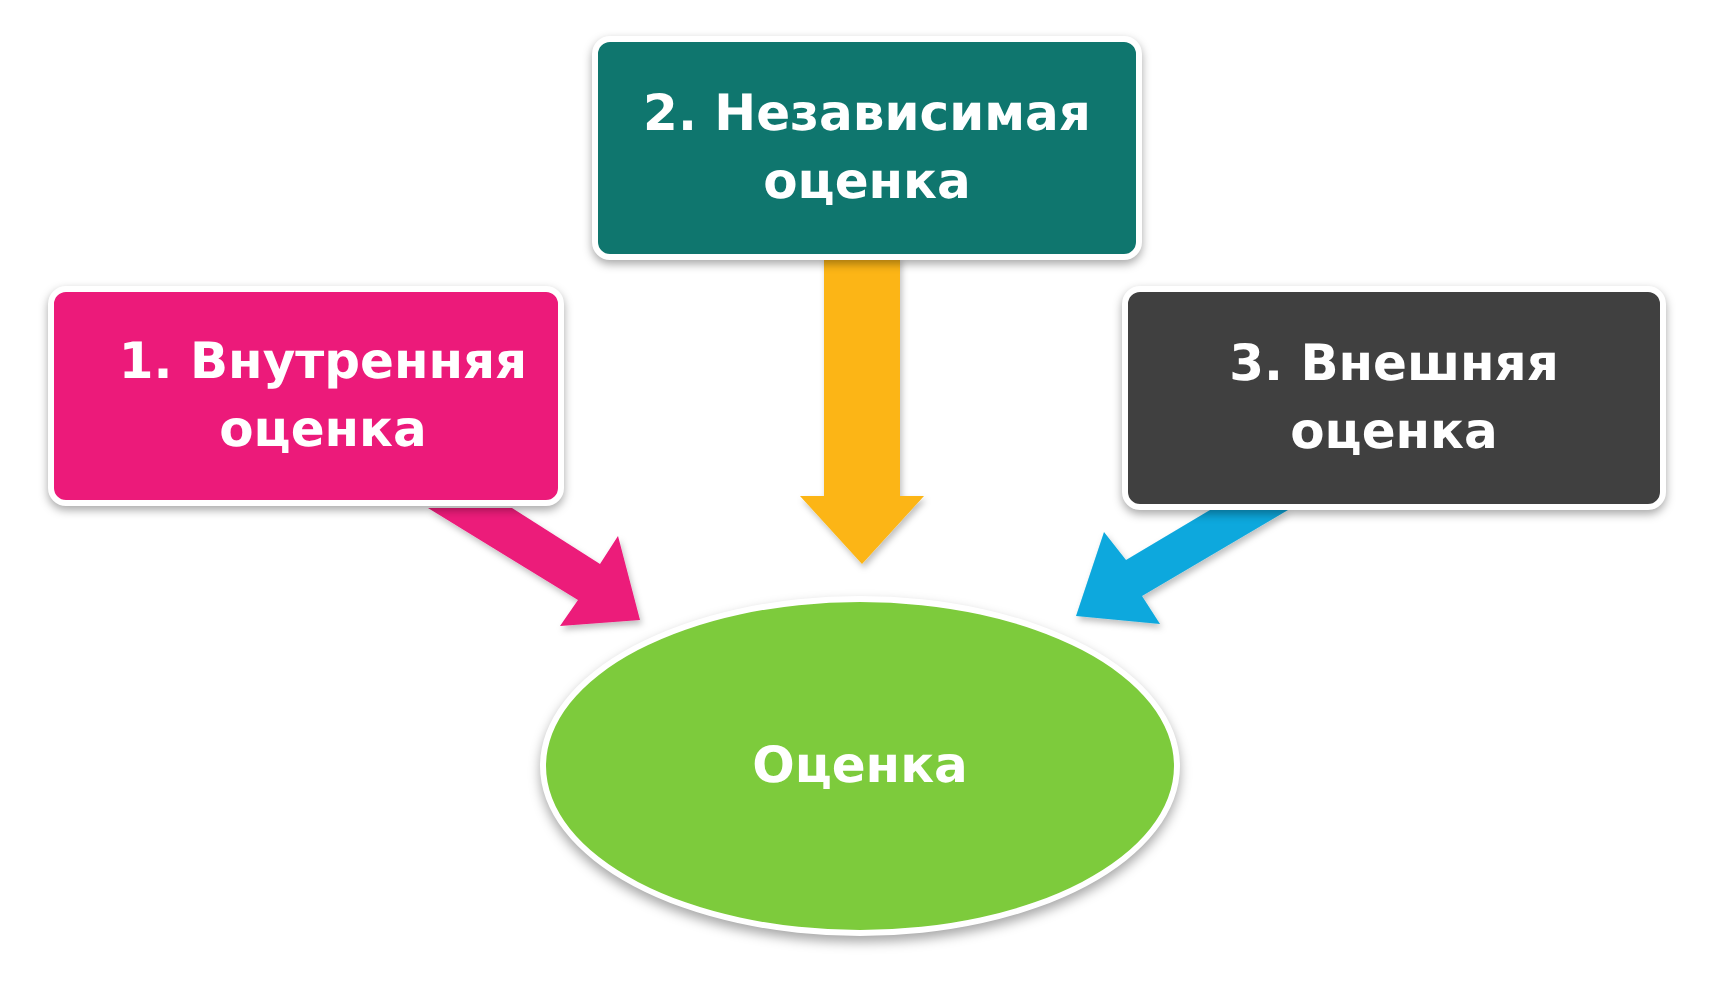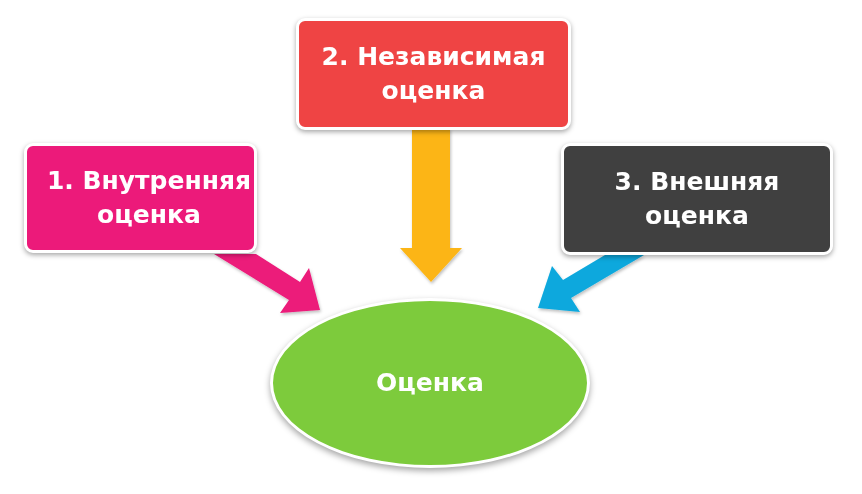--- a/index.html
+++ b/index.html
@@ -9,21 +9,21 @@
     }
     .box {
       position: absolute; box-sizing: border-box; border-radius: 9px;
       border: 3px solid #ffffff;
       box-shadow: 0 2px 5px rgba(0,0,0,0.35);
       display: flex; align-items: center; justify-content: center; text-align: center;
       color: #ffffff; font-weight: bold; font-size: 25px; line-height: 34px;
       z-index: 3;
     }
     .box span { display: block; }
-    #box-internal { left: 24px; top: 143px; width: 233px; height: 110px; padding-left: 17px; }
+    #box-internal { left: 24px; top: 143px; width: 258px; height: 110px; padding-left: 17px; }
     #box-independent { left: 296px; top: 18px; width: 275px; height: 112px; }
     #box-external { left: 561px; top: 143px; width: 272px; height: 112px; }
     .ellipse {
       position: absolute; left: 270px; top: 298px; width: 320px; height: 170px;
       border-radius: 50%; box-sizing: border-box; border: 3px solid #ffffff;
       box-shadow: 0 3px 6px rgba(0,0,0,0.35);
       display: flex; flex-direction: column; align-items: center; justify-content: center;
       color: #ffffff; font-weight: bold; font-size: 25px; line-height: 36px; z-index: 2;
     }
     svg.arrows { position: absolute; left: 0; top: 0; z-index: 1; }
@@ -45,21 +45,21 @@
   <polygon fill="#0BA8DD" filter="url(#sh)" points="644,255 605,255 563,280 552,266 538,308 580,312 571,298"></polygon>
 </svg>
 
 <div class="box" id="box-internal" style="background:#EC1A7A;">
   <div>
     <span>1. Внутренняя</span>
     <span>оценка</span>
   </div>
 </div>
 
-<div class="box" id="box-independent" style="background:#ef4444;justify-content:center;">
+<div class="box" id="box-independent" style="background:#0f766e;justify-content:center;">
   <div>
     <span>2. Независимая</span>
     <span>оценка</span>
   </div>
 </div>
 
 <div class="box" id="box-external" style="background:#404040;">
   <div>
     <span>3. Внешняя</span>
     <span>оценка</span>

